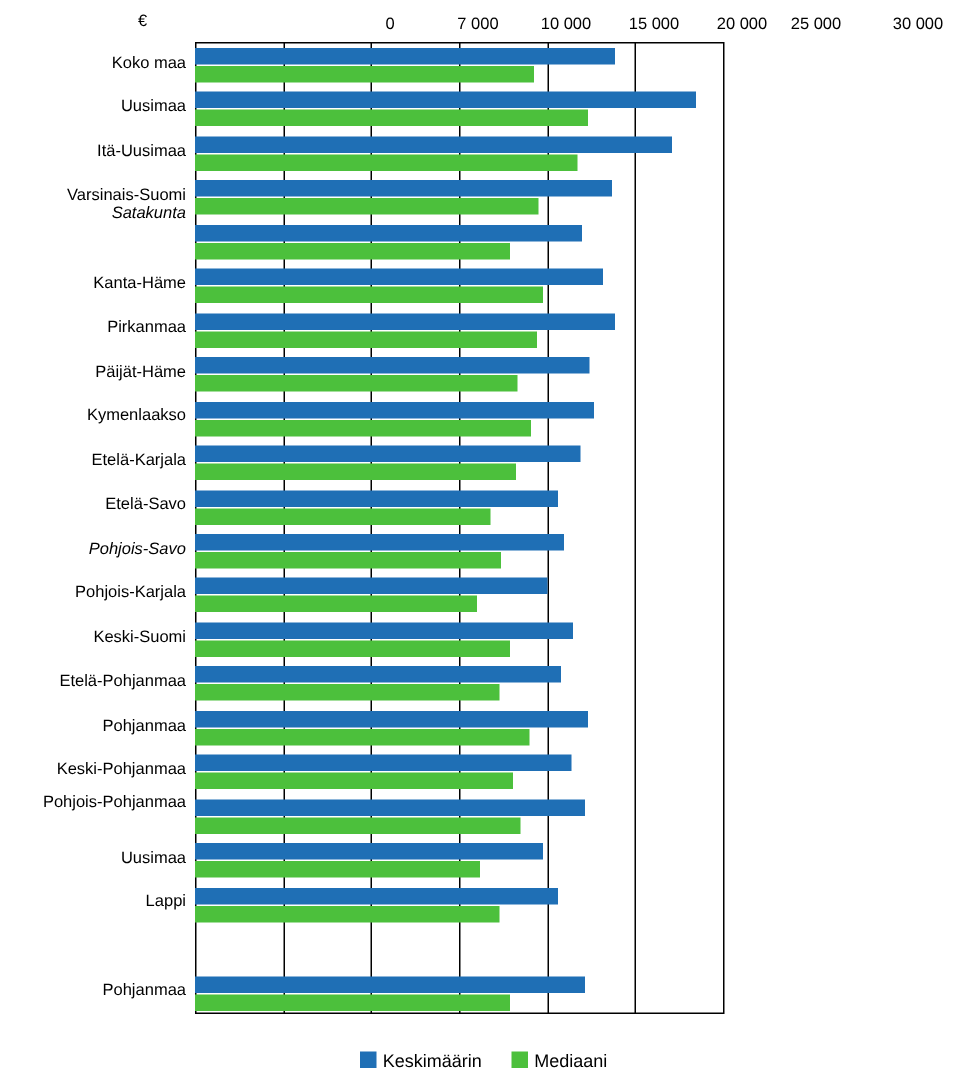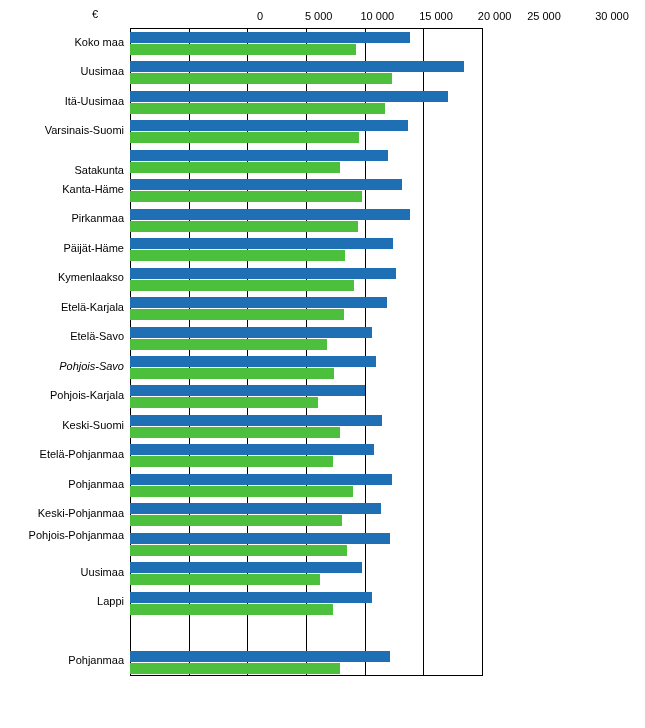--- a/index.html
+++ b/index.html
@@ -116,21 +116,21 @@
 </style>
 </head>
 <body>
 
 <div id="chart-root">
 
   <div class="unit-label">€</div>
 
   <div class="xaxis-labels" id="xaxis-labels">
       <div class="xtick-label" style="left: 130px;">0</div>
-      <div class="xtick-label" style="left: 188.667px;">5 000</div>
+      <div class="xtick-label" style="left: 188.667px;">7 000</div>
       <div class="xtick-label" style="left: 247.333px;">10 000</div>
       <div class="xtick-label" style="left: 306px;">15 000</div>
       <div class="xtick-label" style="left: 364.667px;">20 000</div>
       <div class="xtick-label" style="left: 414px;">25 000</div>
       <div class="xtick-label" style="left: 482px;">30 000</div>
     </div>
 
   <div class="plot" id="plot">
     <div class="plot-border-top"></div>
     <div class="plot-border-bottom"></div>
@@ -187,33 +187,34 @@
         <div class="bar bar-mean" style="top: 622.545px; width: 260.48px; background: rgb(31, 111, 181);"></div>
         <div class="bar bar-median" style="top: 634.545px; width: 210.027px; background: rgb(76, 192, 60);"></div>
       </div>
   </div>
 
   <div class="ylabels" id="ylabels">
       <div class="cat-label-inner" style="top: 7.72727px;">Koko maa</div>
       <div class="cat-label-inner" style="top: 37.1818px;">Uusimaa</div>
       <div class="cat-label-inner" style="top: 66.6364px;">Itä-Uusimaa</div>
       <div class="cat-label-inner" style="top: 96.0909px;">Varsinais-Suomi</div>
-      <div class="cat-label-inner" style="top: 136px;">Satakunta</div>
+      <div class="cat-label-inner" style="top: 108px; font-style: italic;">Satakunta</div>
       <div class="cat-label-inner" style="top: 155px;">Kanta-Häme</div>
       <div class="cat-label-inner" style="top: 184.455px;">Pirkanmaa</div>
       <div class="cat-label-inner" style="top: 213.909px;">Päijät-Häme</div>
       <div class="cat-label-inner" style="top: 243.364px;">Kymenlaakso</div>
       <div class="cat-label-inner" style="top: 272.818px;">Etelä-Karjala</div>
       <div class="cat-label-inner" style="top: 302.273px;">Etelä-Savo</div>
       <div class="cat-label-inner" style="top: 331.727px; font-style: italic;">Pohjois-Savo</div>
       <div class="cat-label-inner" style="top: 361.182px;">Pohjois-Karjala</div>
       <div class="cat-label-inner" style="top: 390.636px;">Keski-Suomi</div>
       <div class="cat-label-inner" style="top: 420.091px;">Etelä-Pohjanmaa</div>
       <div class="cat-label-inner" style="top: 449.545px;">Pohjanmaa</div>
       <div class="cat-label-inner" style="top: 479px;">Keski-Pohjanmaa</div>
       <div class="cat-label-inner" style="top: 501px;">Pohjois-Pohjanmaa</div>
       <div class="cat-label-inner" style="top: 537.909px;">Uusimaa</div>
       <div class="cat-label-inner" style="top: 567.364px;">Lappi</div>
       <div class="cat-label-inner" style="top: 626.273px;">Pohjanmaa</div>
     </div>
 
+  <div class="legend" id="legend"><span class="legend-item"><span class="legend-swatch" style="background: rgb(31, 111, 181);"></span><span class="legend-label">Keskimäärin</span></span><span class="legend-item"><span class="legend-swatch" style="background: rgb(76, 192, 60);"></span><span class="legend-label">Mediaani</span></span></div>
 
 </div>
 
 </body></html>

